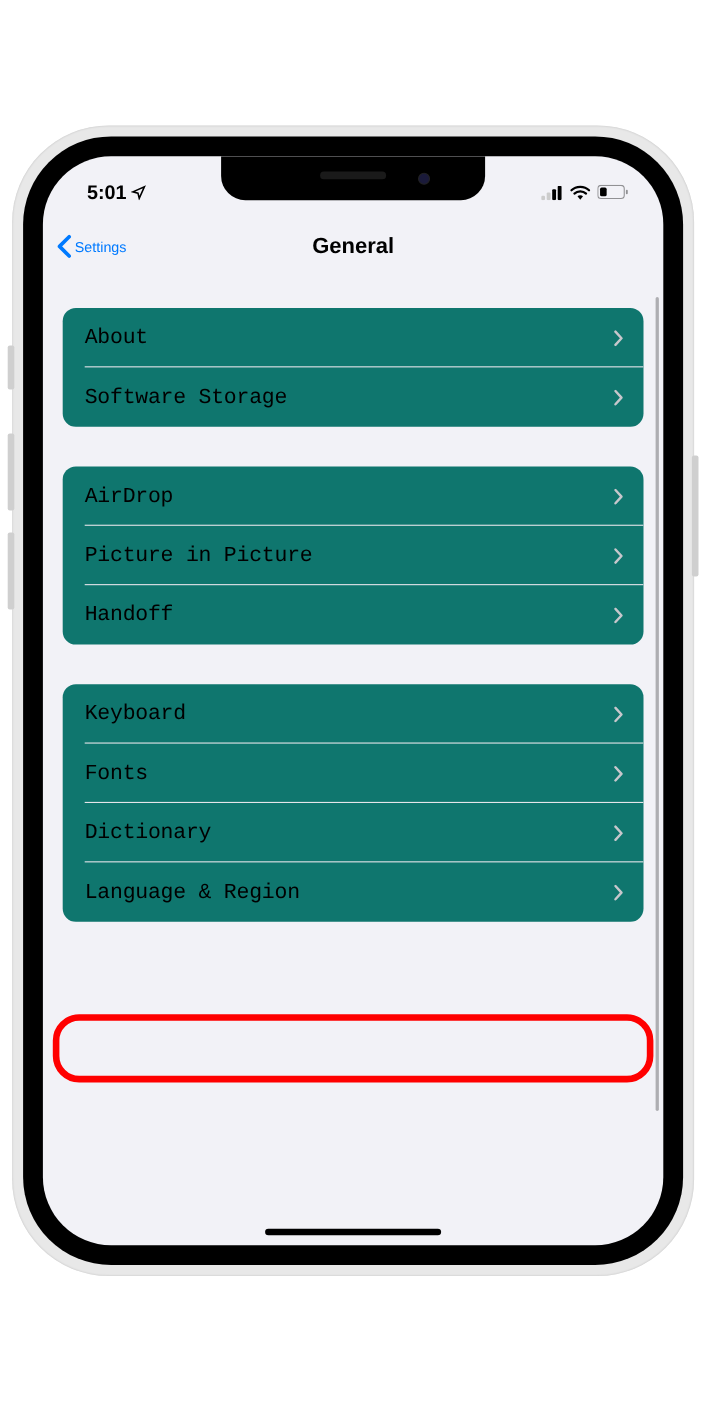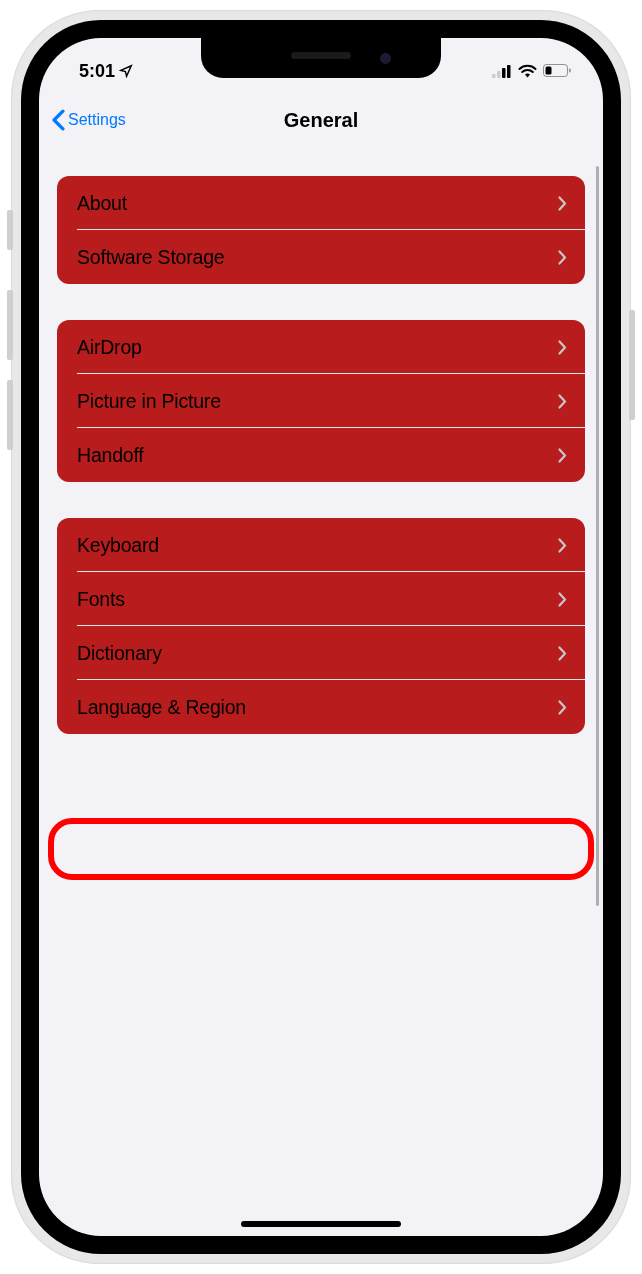--- a/index.html
+++ b/index.html
@@ -12,21 +12,21 @@
       font-family: -apple-system, BlinkMacSystemFont, "Helvetica Neue", sans-serif;
       width: 642px;
       height: 1274px;
       background: #fff;
       display: flex;
       align-items: center;
       justify-content: center;
     }
     .phone-frame {
       width: 620px;
-      height: 1254px;
+      height: 1046px;
       background: #e8e8e8;
       border-radius: 88px;
       padding: 10px;
       position: relative;
       box-shadow: inset 0 0 2px rgba(0,0,0,0.2);
     }
     .phone-body {
       width: 100%;
       height: 100%;
       background: #000;
@@ -111,21 +111,21 @@
       height: 56px;
       display: flex;
       align-items: center;
       padding: 0 12px;
       position: relative;
     }
     .back-button {
       display: flex;
       align-items: center;
       color: #007aff;
-      font-size: 16px;
+      font-size: 13px;
       gap: 2px;
       cursor: pointer;
     }
     .nav-title {
       position: absolute;
       left: 50%;
       transform: translateX(-50%);
       font-size: 20px;
       font-weight: 700;
       color: #000;
@@ -140,24 +140,25 @@
       position: absolute;
       right: 4px;
       top: 128px;
       width: 3px;
       height: 740px;
       background: rgba(0,0,0,0.28);
       border-radius: 2px;
       z-index: 60;
     }
     .group {
-      background: #b91c1c;
+      background: #0f766e;
       border-radius: 12px;
       margin-top: 36px;
       overflow: hidden;
+      font-family: Liberation Mono, monospace;
     }
     .group:first-child {
       margin-top: 28px;
     }
     .row {
       display: flex;
       align-items: center;
       justify-content: space-between;
       min-height: 54px;
       padding: 0 18px 0 20px;

